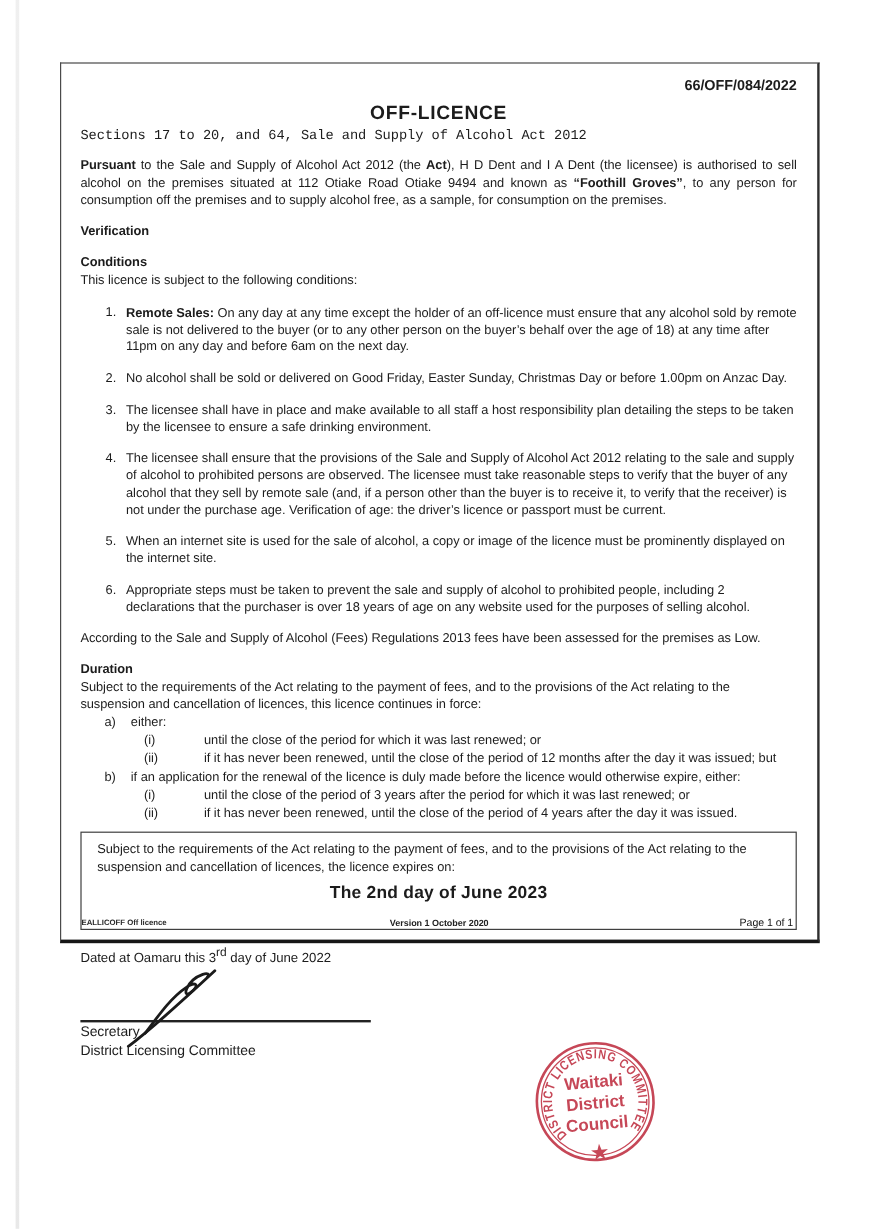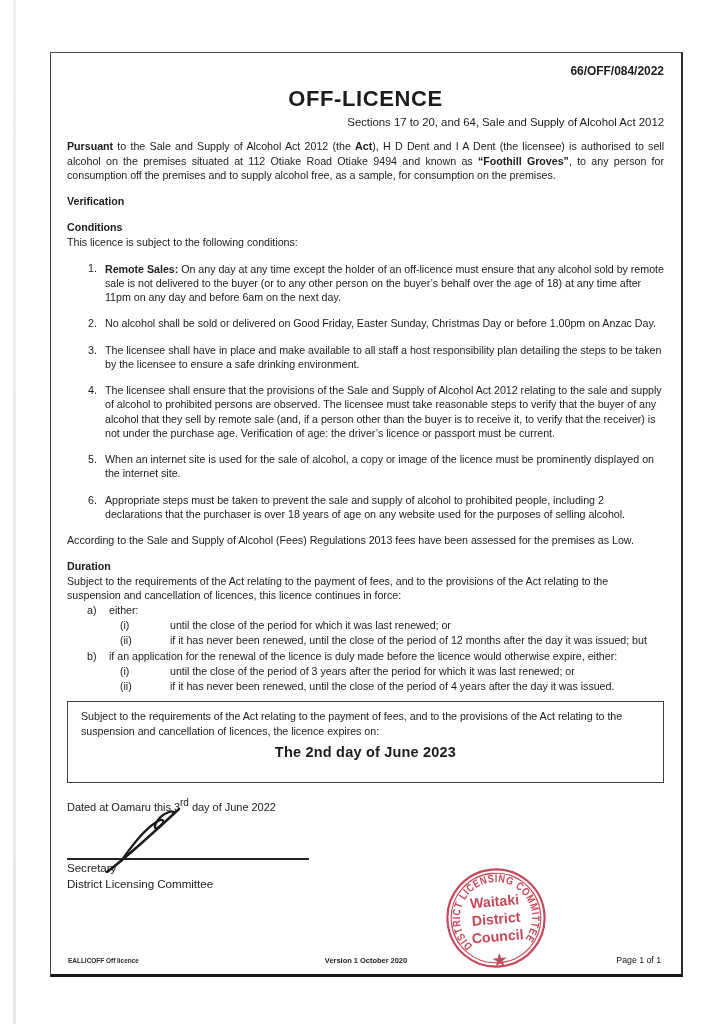--- a/index.html
+++ b/index.html
@@ -1,24 +1,24 @@
 <!DOCTYPE html>
 <html><head>
 <meta charset="utf-8">
 <style>
   html,body{margin:0;padding:0;width:724px;height:1024px;background:#ffffff;overflow:hidden;
             font-family:"Liberation Sans","DejaVu Sans",sans-serif;}
   .scan-edge{position:absolute;left:13px;top:0;width:3px;height:100%;
              background:linear-gradient(180deg,#e3e3e3,#d6d6d6);opacity:.55;}
-  .frame{position:absolute;left:50px;top:52px;width:633px;height:925px;box-sizing:border-box;
+  .frame{position:absolute;left:50px;top:52px;width:633px;height:734px;box-sizing:border-box;
          border:1px solid #4a4a4a;border-bottom:3px solid #161616;border-right:2px solid #2e2e2e;
          padding:0 17px 0 16px;color:#1c1c1c;font-size:10.7px;line-height:1.33;letter-spacing:-0.03px;}
   .licnum{margin-top:11px;text-align:right;font-weight:bold;font-size:12px;}
-  .title{margin-top:4px;text-align:center;font-weight:bold;font-size:22px;letter-spacing:.6px;}
-  .subtitle{margin-top:2px;text-align:right;font-size:11.4px;}
+  .title{margin-top:4px;text-align:center;font-weight:bold;font-size:16px;letter-spacing:.6px;}
+  .subtitle{margin-top:2px;text-align:left;font-size:11.4px;font-family:Liberation Mono, monospace;}
   .intro{margin-top:9px;text-align:justify;}
   .h{font-weight:bold;margin-top:12px;}
   .cond{display:flex;margin-left:21px;margin-top:12px;}
   .cond-num{width:17px;flex:none;}
   .cond-body{flex:1;}
   .cond-sub{margin-top:1px;}
   .fees{margin-top:12px;}
   .dur-row{display:flex;margin-left:20px;margin-top:1px;}
   .dur-label{width:22px;flex:none;}
   .dur-sub{display:flex;margin-left:53px;margin-top:1px;}

